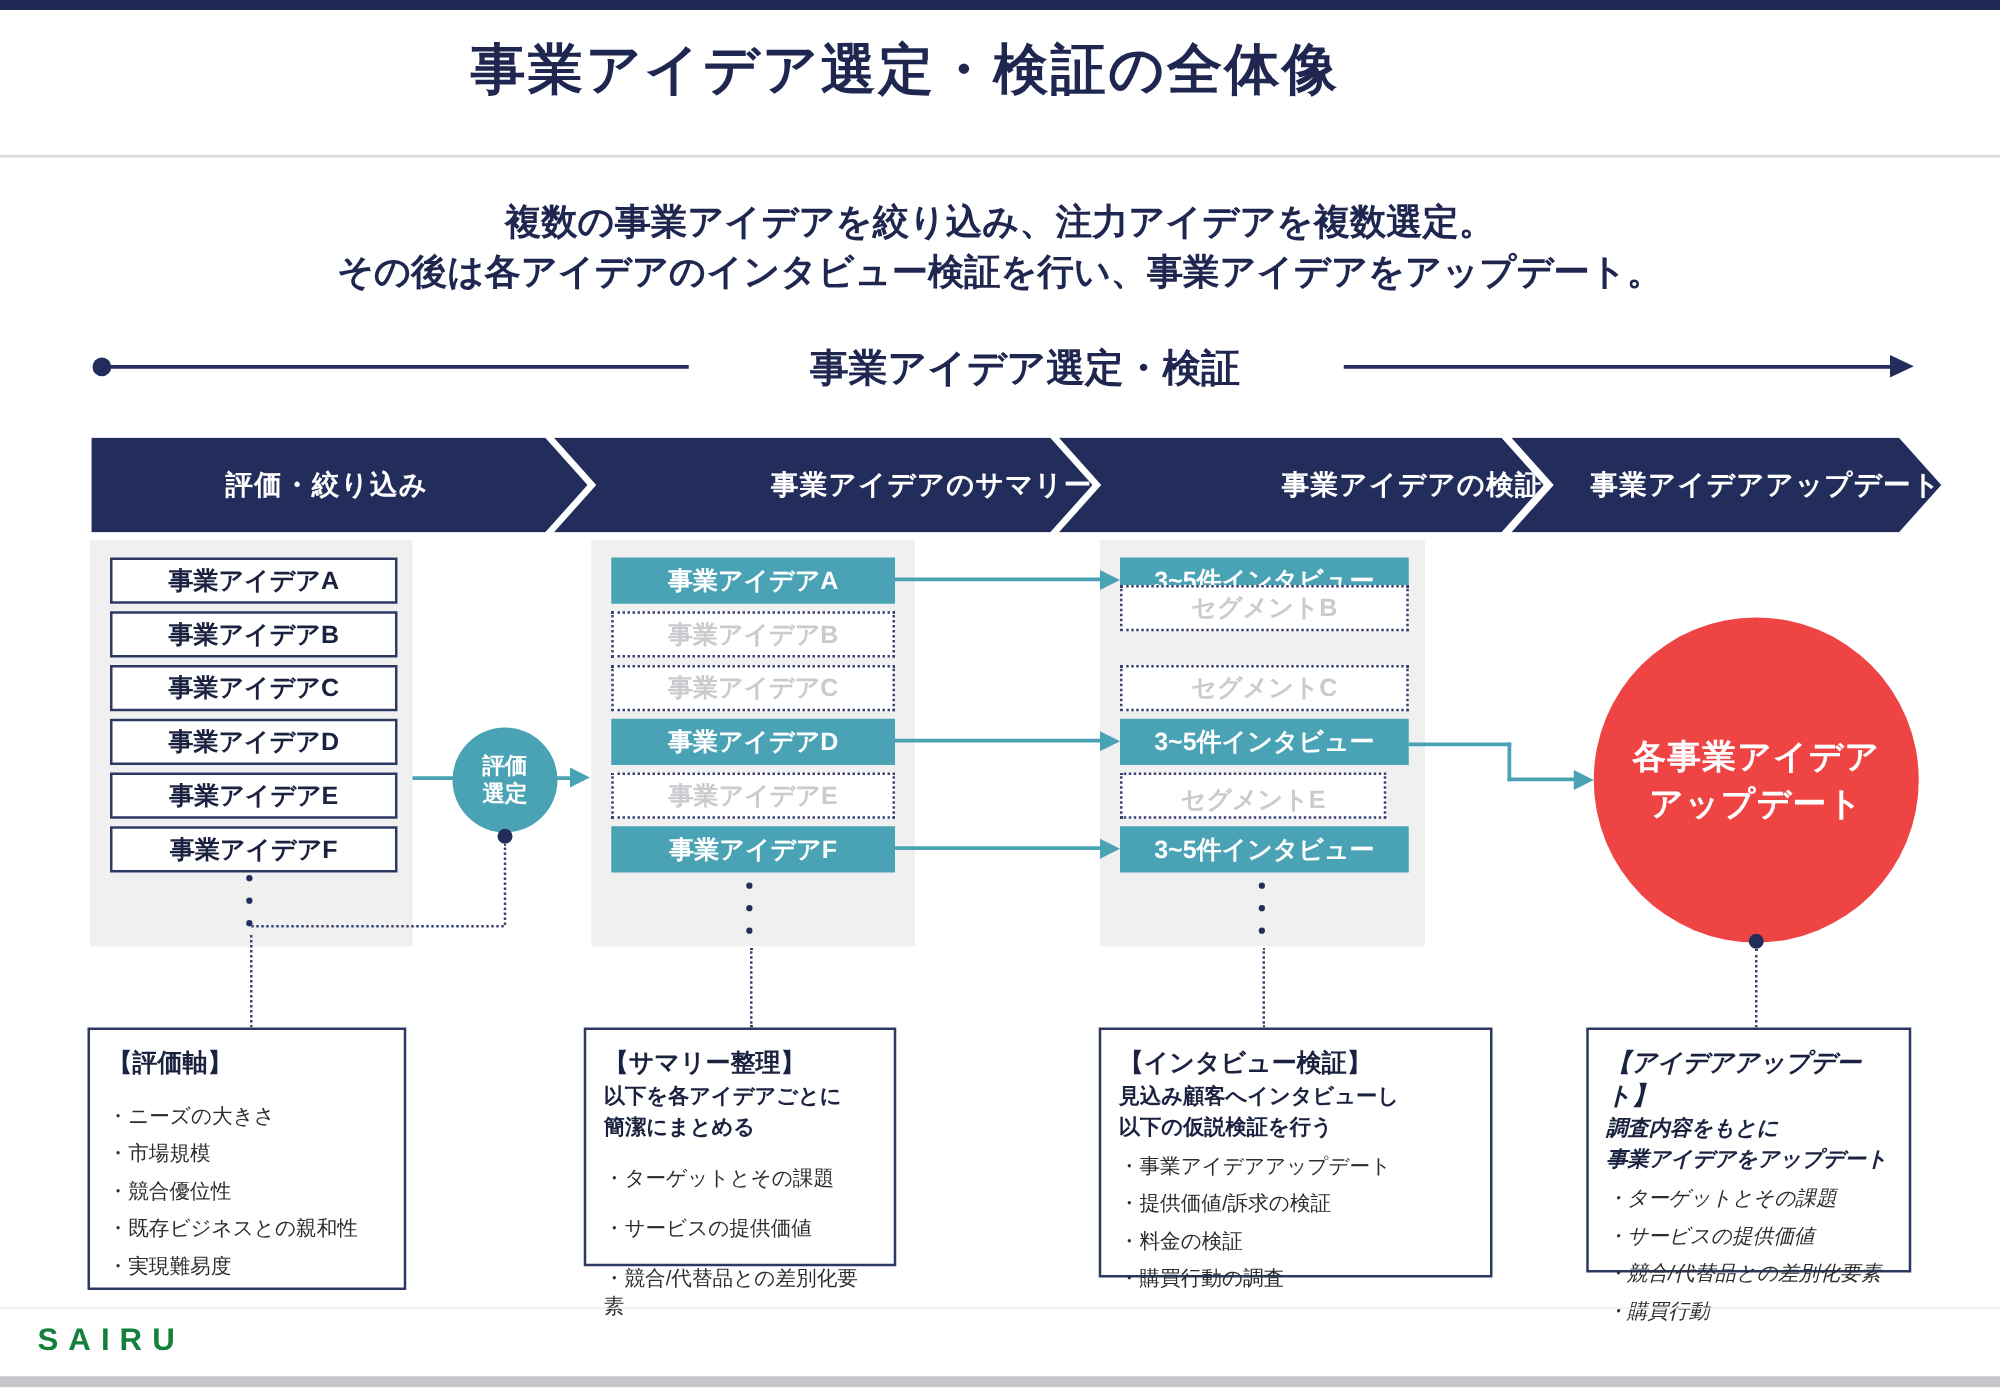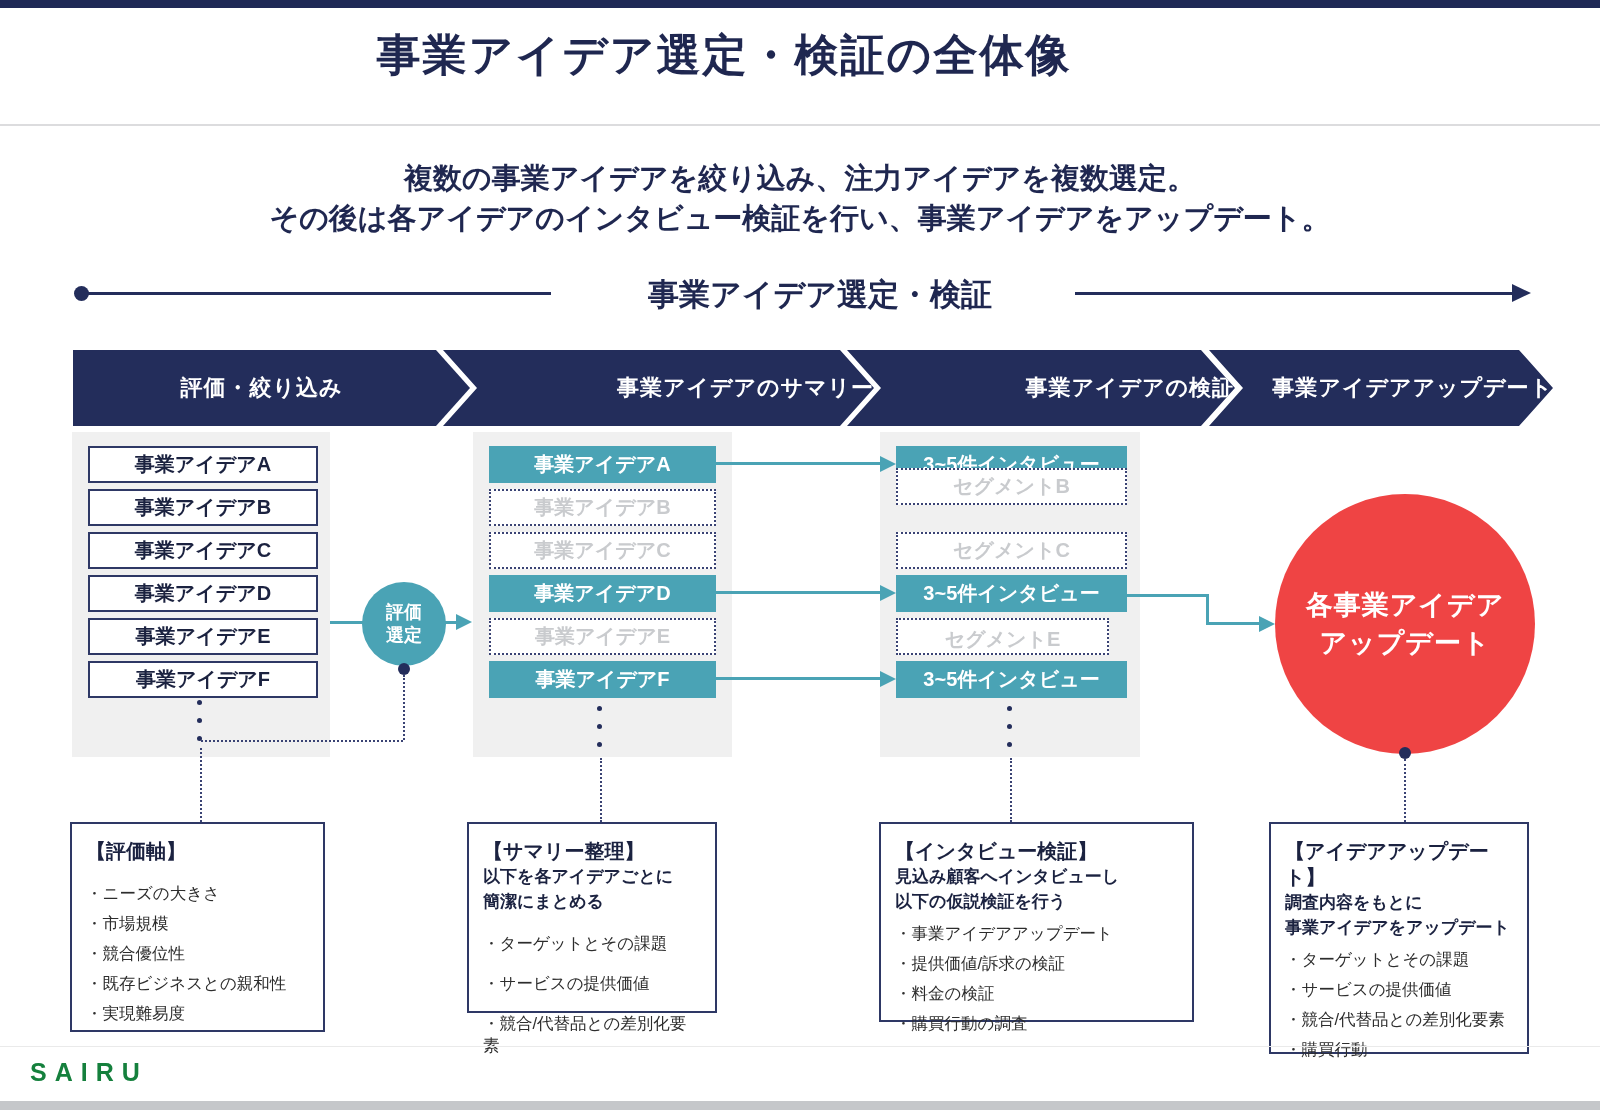--- a/index.html
+++ b/index.html
@@ -214,21 +214,21 @@
   <div class="abs dbox" style="left:879px;top:822px;width:315px;height:200px;">
     <div class="dbox-title">【インタビュー検証】</div>
     <div class="dbox-sub">見込み顧客へインタビューし</div>
     <div class="dbox-sub">以下の仮説検証を行う</div>
     <div class="dbox-item">・事業アイデアアップデート</div>
     <div class="dbox-item">・提供価値/訴求の検証</div>
     <div class="dbox-item">・料金の検証</div>
     <div class="dbox-item">・購買行動の調査</div>
   </div>
 
-  <div class="abs dbox" style="left:1269px;top:822px;width:260px;height:232px;">
+  <div class="abs dbox" style="left:1269px;top:822px;width:260px;height:196px;font-style:italic;">
     <div class="dbox-title">【アイデアアップデート】</div>
     <div class="dbox-sub">調査内容をもとに</div>
     <div class="dbox-sub">事業アイデアをアップデート</div>
     <div class="dbox-item">・ターゲットとその課題</div>
     <div class="dbox-item">・サービスの提供価値</div>
     <div class="dbox-item">・競合/代替品との差別化要素</div>
     <div class="dbox-item">・購買行動</div>
   </div>
 
   <div class="abs footer-line"></div>

